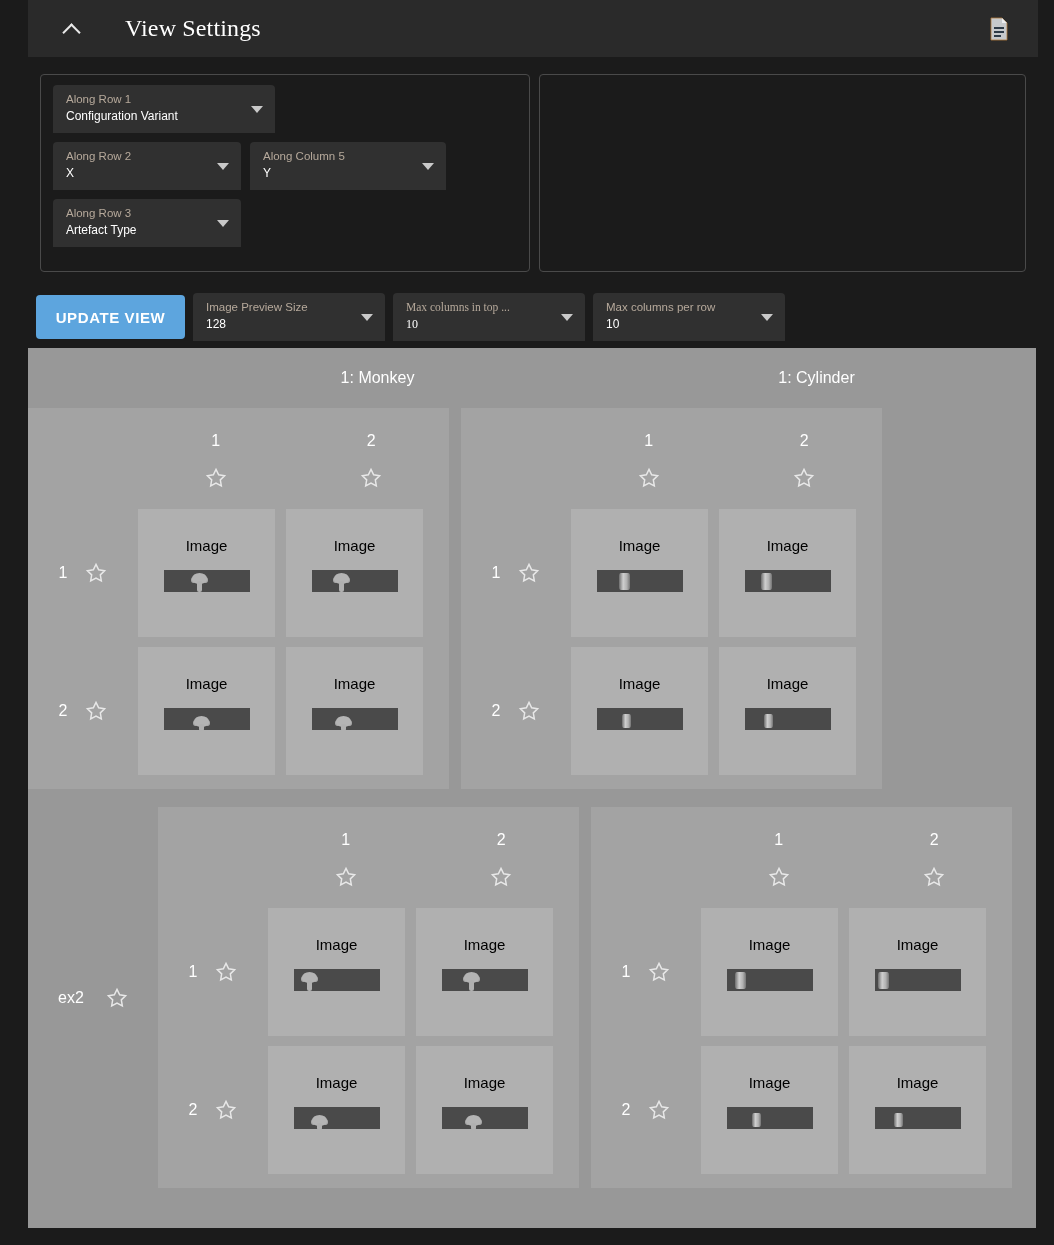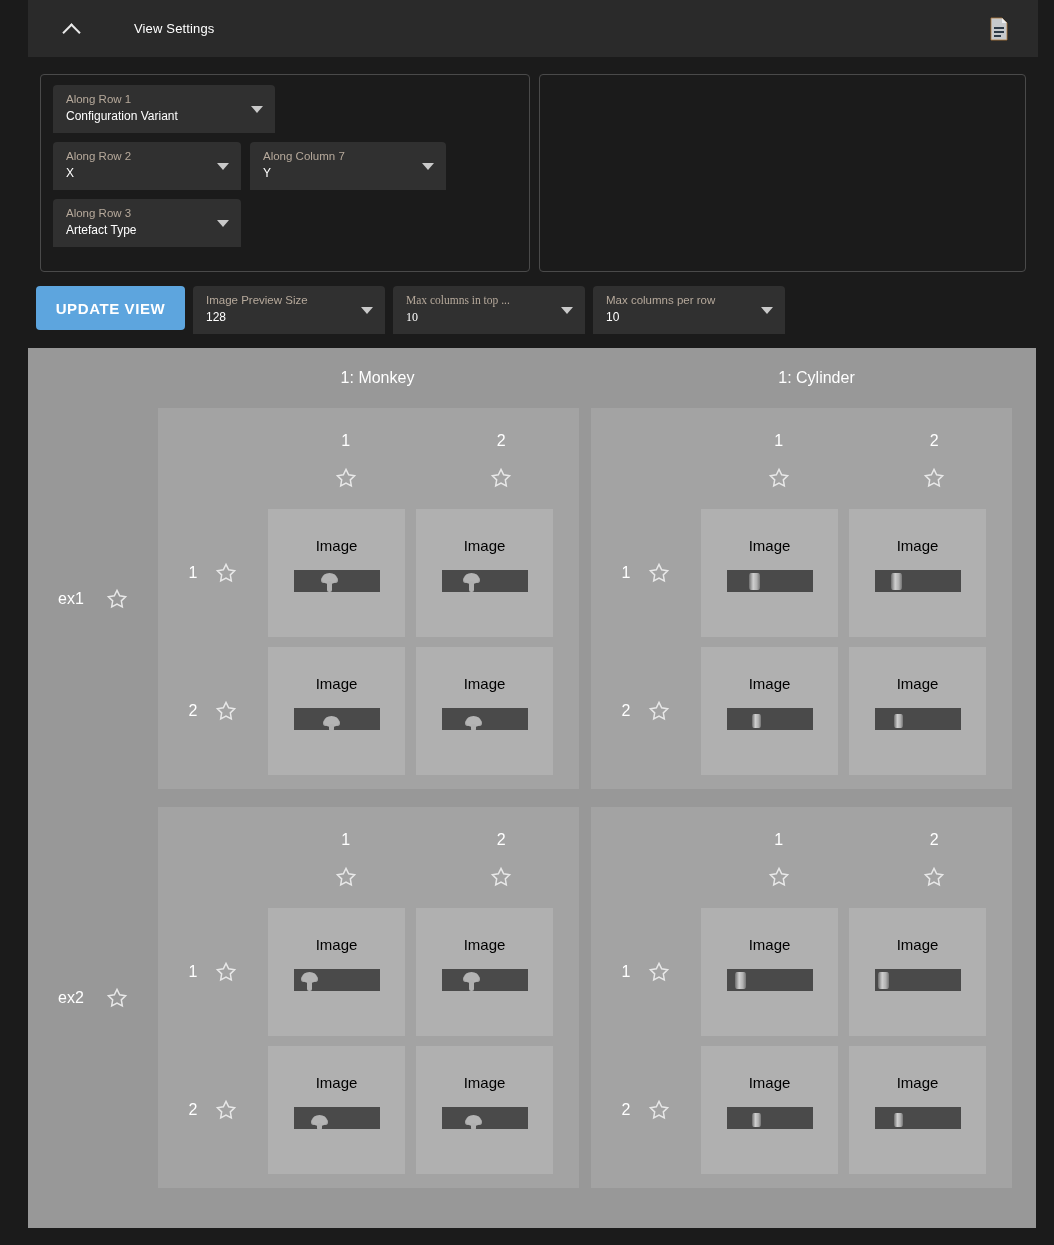--- a/index.html
+++ b/index.html
@@ -34,24 +34,25 @@
   .chevron-up::before {
     content: "";
     position: absolute;
     left: 1px; top: 2px;
     width: 11px; height: 11px;
     border-left: 2.4px solid #e9e9e9;
     border-top: 2.4px solid #e9e9e9;
     transform: rotate(45deg);
   }
   .panel-title {
-    margin-left: 42px;
-    font-size: 13px;
+    margin-left: 33px;
+    font-size: 24px;
     color: #ffffff;
     letter-spacing: .15px;
+    font-family: Liberation Serif, serif;
   }
   .doc-icon {
     margin-left: auto;
     margin-right: 26px;
     width: 26px; height: 30px;
     display: flex; align-items: center; justify-content: center;
     cursor: pointer;
   }
 
   
@@ -119,20 +120,21 @@
   .w-row2 { width: 188px; }
   .w-col2 { width: 196px; }
   .w-row3 { width: 188px; }
 
   
   .toolbar {
     position: absolute;
     left: 28px; top: 286px;
     width: 1010px; height: 62px;
     display: flex;
+    align-items: center;
     gap: 8px;
     padding-left: 8px;
   }
   .update-btn {
     margin-left: 0;
     width: 149px; height: 44px;
     background: #5da5de;
     color: #ffffff;
     border: none;
     border-radius: 4px;
@@ -330,21 +332,21 @@
       </div>
     </div>
 
     <div class="sel-row">
       <div class="select w-row2">
         <div class="sel-label">Along Row 2</div>
         <div class="sel-value">X</div>
         <span class="caret"></span>
       </div>
       <div class="select w-col2">
-        <div class="sel-label">Along Column 7</div>
+        <div class="sel-label">Along Column 5</div>
         <div class="sel-value">Y</div>
         <span class="caret"></span>
       </div>
     </div>
 
     <div class="sel-row">
       <div class="select w-row3">
         <div class="sel-label">Along Row 3</div>
         <div class="sel-value">Artefact Type</div>
         <span class="caret"></span>
@@ -379,28 +381,20 @@
 </div>
 
 <div class="viewer">
 
   <div class="col-headers">
     <div class="col-head">1: Monkey</div>
     <div class="col-head">1: Cylinder</div>
   </div>
 
   <div class="big-row">
-    <div class="row-label-cell">
-      <span class="rl-text">ex1</span>
-      <span class="star-ico">
-        <svg width="22" height="22" viewBox="0 0 24 24">
-            <path d="M12 2.6l2.9 5.9 6.5.95-4.7 4.58 1.11 6.47L12 17.45l-5.81 3.05 1.11-6.47-4.7-4.58 6.5-.95z" fill="none" stroke="#e8e8e8" stroke-width="1.6"></path>
-          </svg>
-      </span>
-    </div>
 
     <div class="group">
       <div class="group-colhead">
         <div class="gch">1</div>
         <div class="gch">2</div>
       </div>
       <div class="group-starrow">
         <div class="gsr">
             <span class="star-ico"><svg width="22" height="22" viewBox="0 0 24 24">
                 <path d="M12 2.6l2.9 5.9 6.5.95-4.7 4.58 1.11 6.47L12 17.45l-5.81 3.05 1.11-6.47-4.7-4.58 6.5-.95z" fill="none" stroke="#e8e8e8" stroke-width="1.6"></path>

